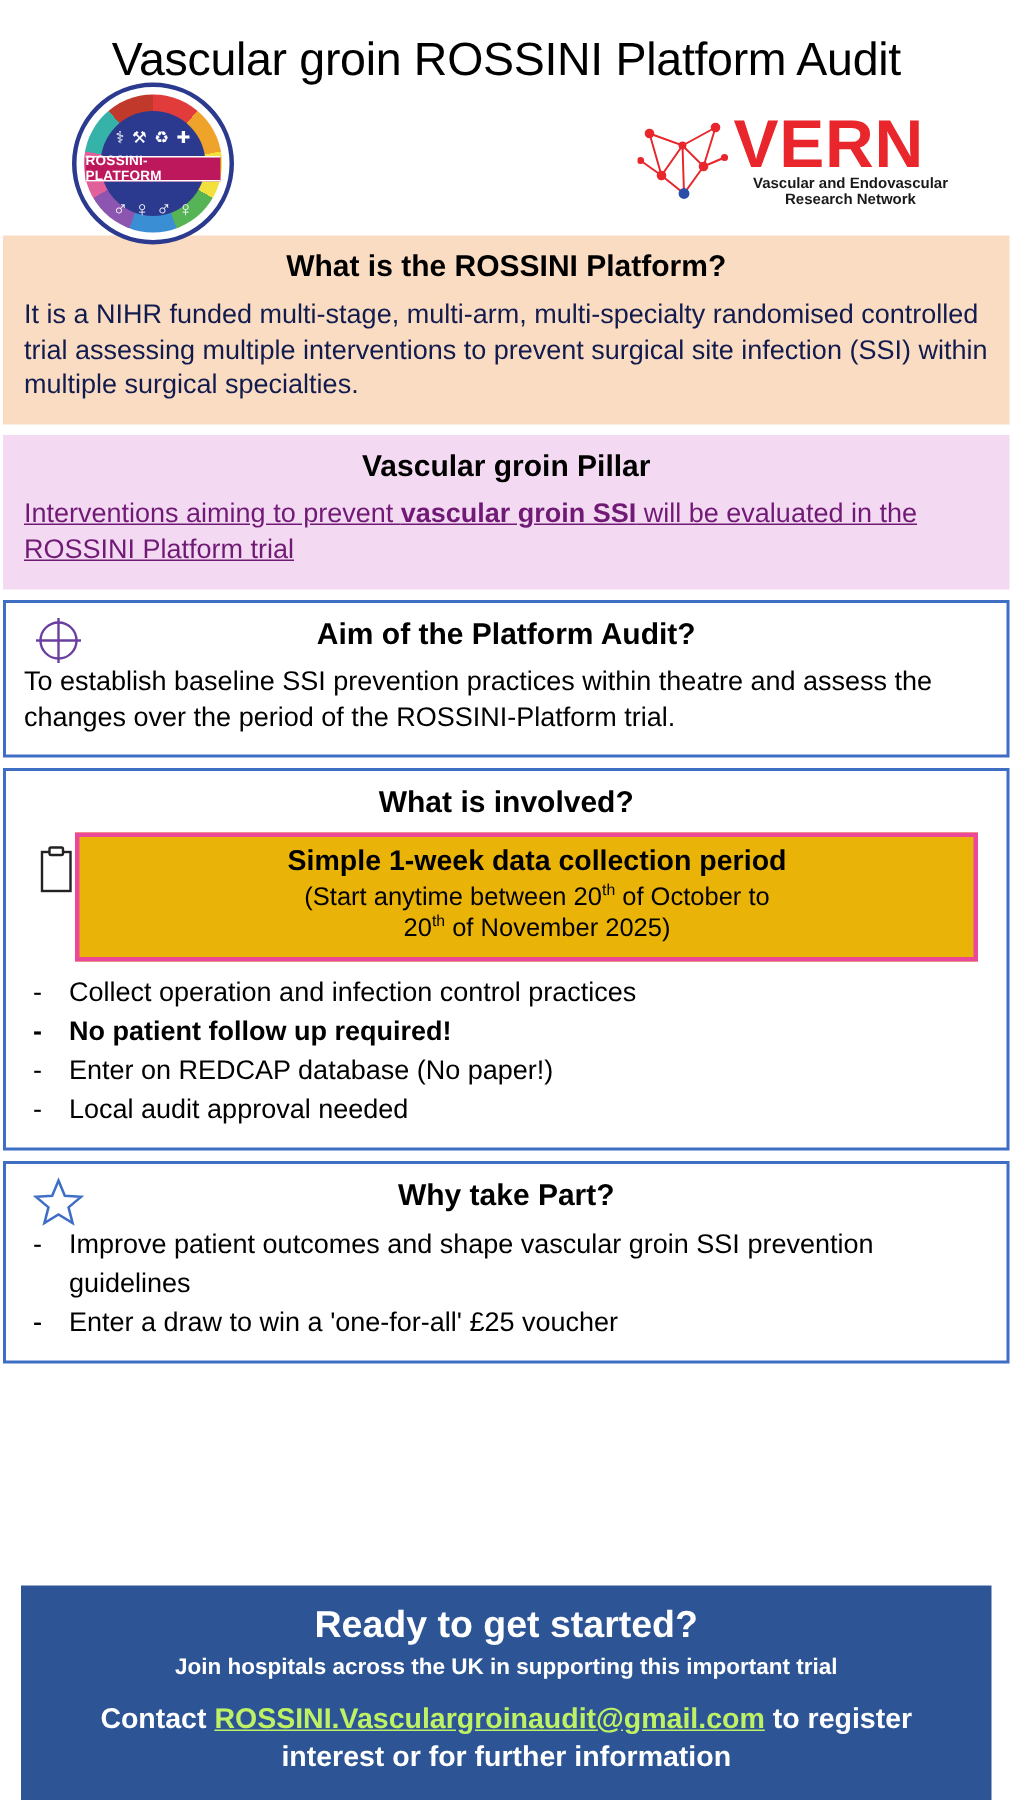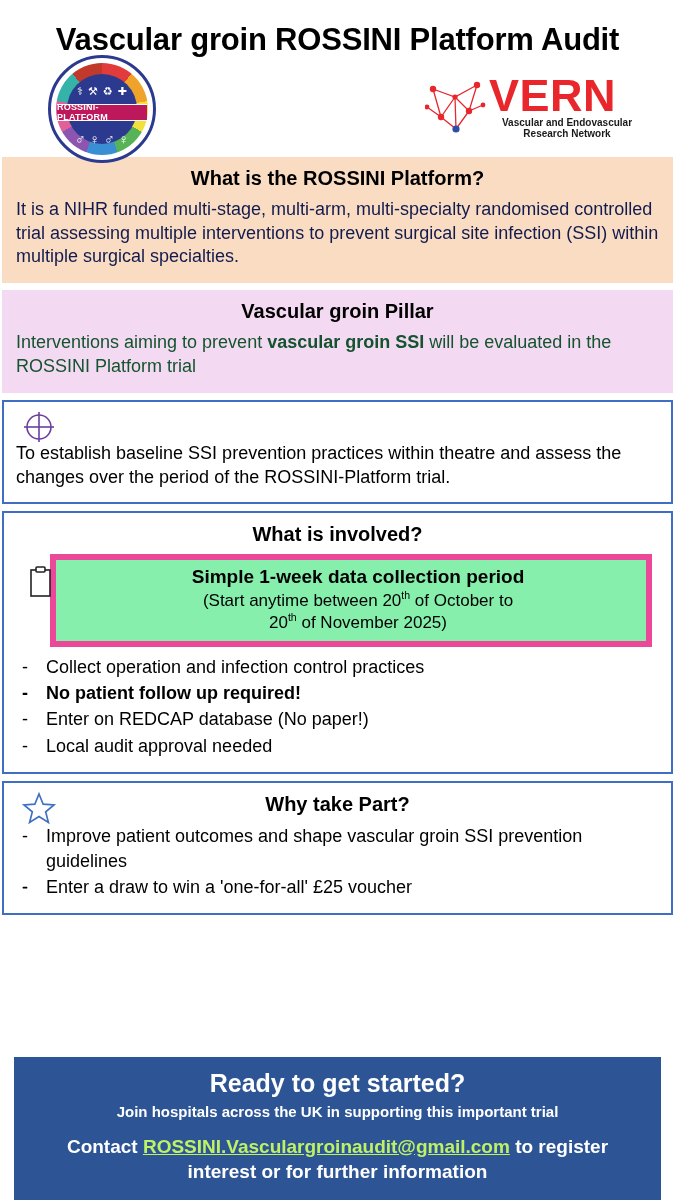--- a/index.html
+++ b/index.html
@@ -17,21 +17,21 @@
     background: #ffffff;
   }
 
   
   .header {
     padding: 14px 18px 0 18px;
   }
   .title {
     text-align: center;
     font-size: 31px;
-    font-weight: bold;
+    font-weight: normal;
     line-height: 1.18;
     letter-spacing: -0.2px;
     margin: 8px 0 0 0;
     padding: 0 18px;
   }
   .logo-row {
     position: relative;
     height: 92px;
     margin-top: 2px;
   }
@@ -151,39 +151,39 @@
     font-size: 20px;
     font-weight: bold;
     margin: 2px 0 8px 0;
   }
 
   .panel-body {
     font-size: 18px;
     line-height: 1.33;
   }
   .panel-body.peach-text { color: #121b4e; }
-  .panel-body.pink-text { color: #14532d; }
+  .panel-body.pink-text { color: #701a75; text-decoration: underline; }
 
   .title-row {
     position: relative;
     display: flex; align-items: center; justify-content: center;
     min-height: 32px;
   }
   .corner-icon {
     position: absolute;
     left: 4px; top: 0px;
     width: 38px; height: 34px;
     display: flex; align-items: center; justify-content: center;
   }
 
   
   .green-box {
     margin: 6px 7px 8px 34px;
-    border: 6px solid #ec4899;
-    background: #86efac;
+    border: 3px solid #ec4899;
+    background: #eab308;
     padding: 6px 10px 8px 10px;
     position: relative;
   }
   .green-head {
     text-align: center;
     font-size: 19px;
     font-weight: bold;
     margin-bottom: 1px;
     padding-left: 14px;
   }
@@ -312,20 +312,21 @@
 
     <div class="panel panel-outline">
       <div class="title-row">
         <span class="corner-icon">
           <svg width="34" height="34" viewBox="0 0 34 34">
             <circle cx="17" cy="17" r="12" fill="none" stroke="#6b3fa0" stroke-width="1.6"></circle>
             <line x1="17" y1="2" x2="17" y2="32" stroke="#6b3fa0" stroke-width="1.6"></line>
             <line x1="2" y1="17" x2="32" y2="17" stroke="#6b3fa0" stroke-width="1.6"></line>
           </svg>
         </span>
+        <div class="panel-title">Aim of the Platform Audit?</div>
       </div>
       <div class="panel-body">To establish baseline SSI prevention practices within theatre and assess the changes over the period of the ROSSINI-Platform trial.</div>
     </div>
 
     <div class="panel panel-outline">
       <div class="panel-title">What is involved?</div>
 
       <div class="green-box">
         <svg class="clipboard-icon" viewBox="0 0 26 32">
           <rect x="3" y="4" width="19" height="26" fill="#ffffff" stroke="#222" stroke-width="1.6"></rect>

